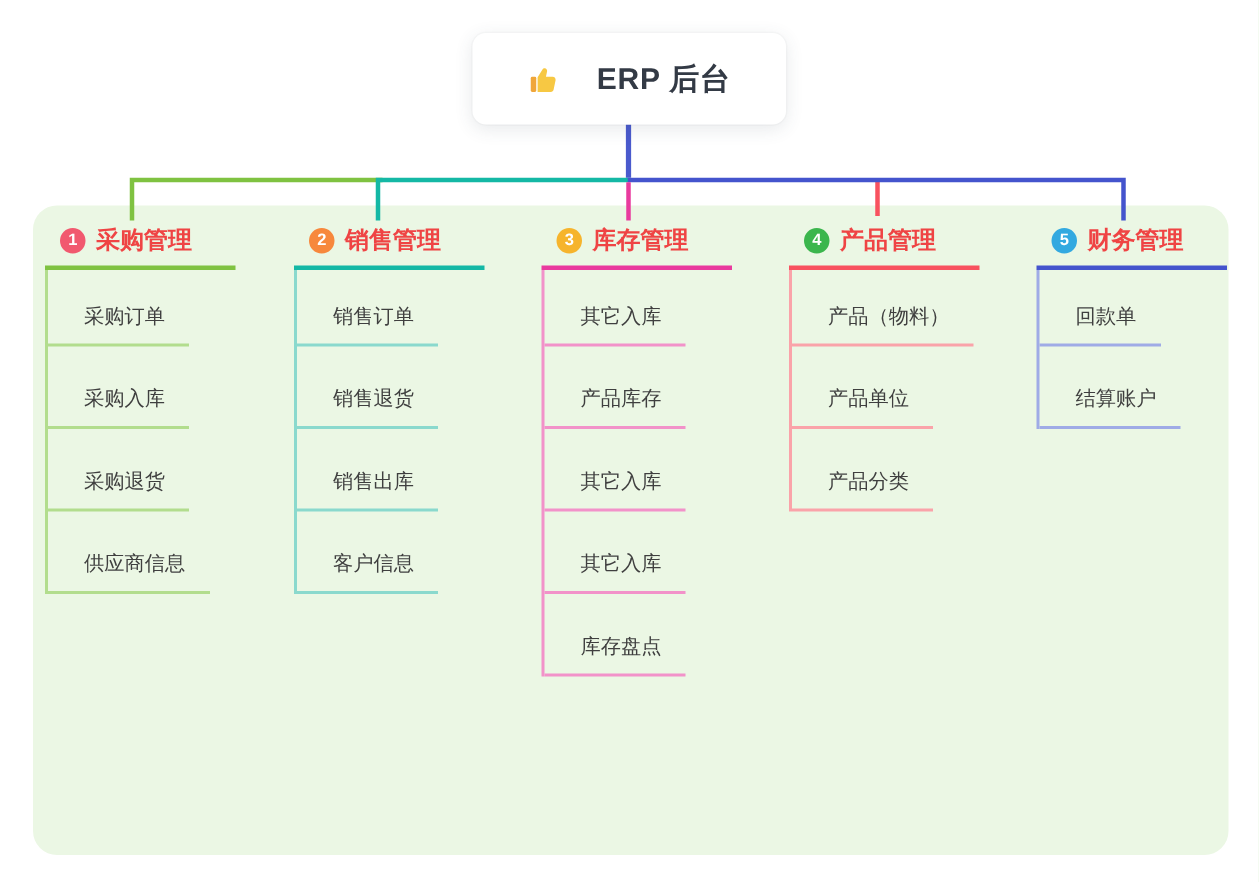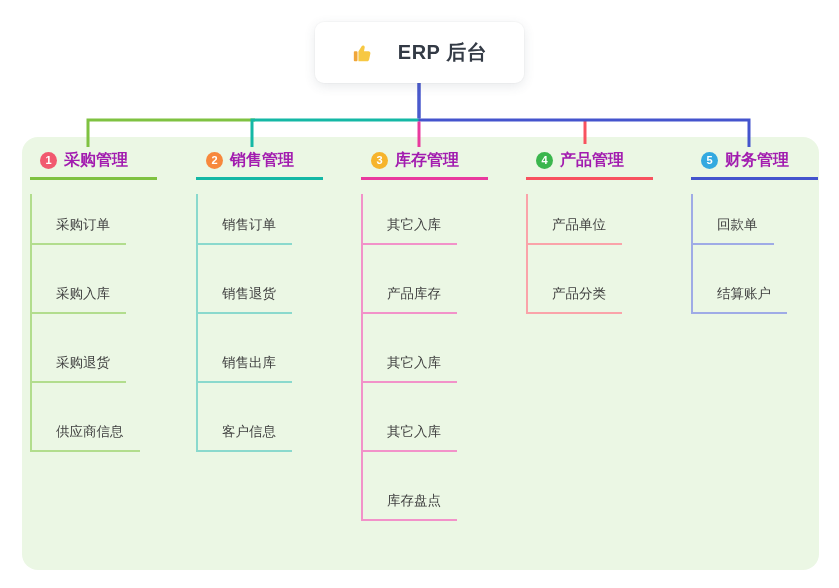--- a/index.html
+++ b/index.html
@@ -38,23 +38,23 @@
   .branch-header{
     width:117px;height:30px;box-sizing:content-box;
     display:flex;align-items:center;gap:7px;padding:0 0 2px 10px;
     border-bottom:3px solid var(--c);
   }
   .badge{
     width:17px;height:17px;border-radius:50%;background:var(--badge);
     color:#fff;font-size:11px;font-weight:700;line-height:17px;
     text-align:center;flex:0 0 auto;
   }
-  .branch-label{font-size:16px;font-weight:600;color:#a21caf;white-space:nowrap;}
+  .branch-label{font-size:16px;font-weight:600;color:#ef4444;white-space:nowrap;}
   .children{border-left:2px solid var(--cl);width:max-content;}
-  .child{height:55px;display:flex;align-items:flex-end;margin-top:14px;}
+  .child{height:55px;display:flex;align-items:flex-end;}
   .child:first-child{height:51px;}
   .child-label{
     display:inline-block;white-space:nowrap;
     font-size:13.5px;color:#3f3f3f;
     padding:0 16px 9px 24px;
     border-bottom:2px solid var(--cl);
   }
 </style>
 </head>
 <body>
@@ -146,20 +146,23 @@
   </div>
 </div>
 
 <div class="branch b4">
   <div class="branch-header">
     <span class="badge">4</span>
     <span class="branch-label">产品管理</span>
   </div>
   <div class="children">
     <div class="child">
+        <span class="child-label">产品（物料）</span>
+      </div>
+    <div class="child">
         <span class="child-label">产品单位</span>
       </div>
     <div class="child">
         <span class="child-label">产品分类</span>
       </div>
   </div>
 </div>
 
 <div class="branch b5">
   <div class="branch-header">

